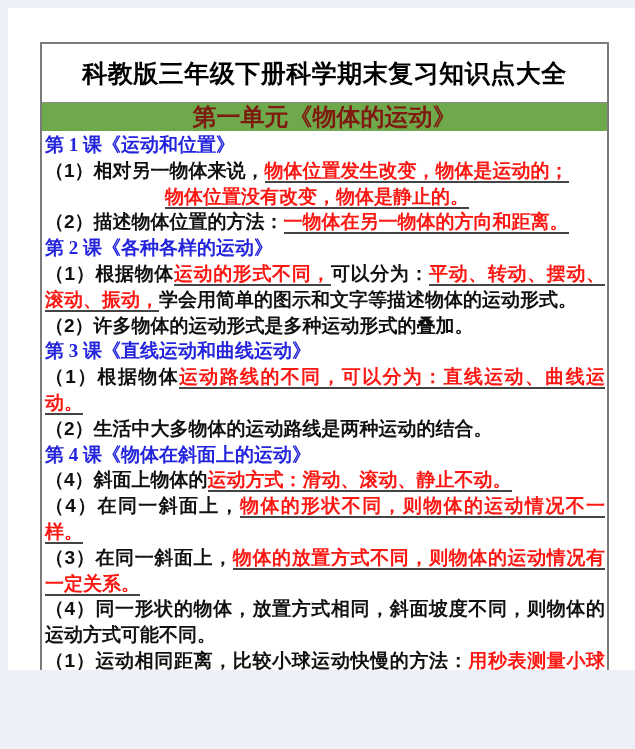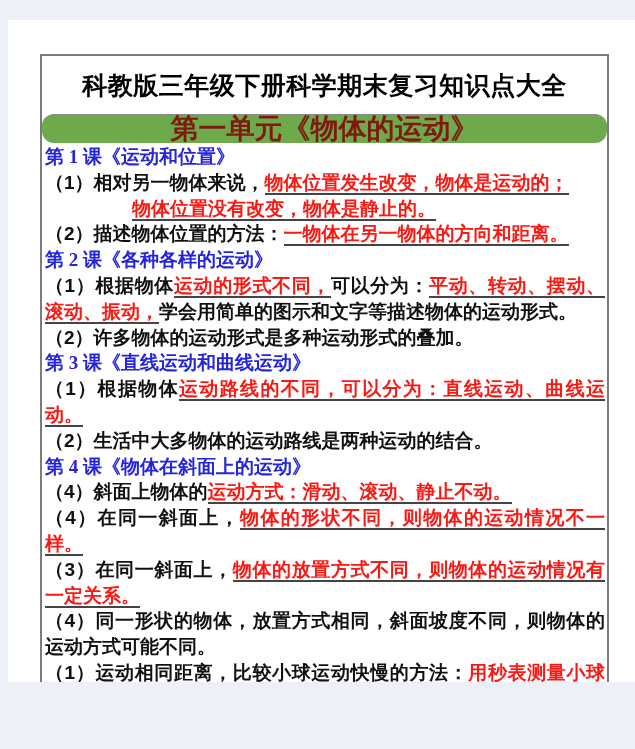--- a/index.html
+++ b/index.html
@@ -14,37 +14,37 @@
     --underline:#444444;
   }
   html,body{margin:0;padding:0;}
   body{
     width:635px;height:749px;overflow:hidden;
     background:var(--outer_bg);
     font-family:"Liberation Sans", sans-serif;
   }
   .window{position:relative;width:635px;height:749px;}
   .page{
-    position:absolute;left:8px;top:20px;width:627px;height:662px;
+    position:absolute;left:8px;top:8px;width:627px;height:662px;
     background:var(--page_bg);overflow:hidden;
   }
   .frame{
     position:absolute;left:32px;top:34px;width:565px;height:780px;
     border:2px solid var(--frame_border);background:var(--page_bg);
     box-sizing:content-box;
   }
   .doc-title{
     margin:0;height:58px;display:flex;align-items:center;justify-content:center;
     font-size:25px;font-weight:bold;color:#000;letter-spacing:0.5px;
   }
   .unit-bar{
     height:28px;line-height:28px;text-align:center;
     background:var(--unit_bg);
     border-top:1px solid #8a8a8a;
-    font-size:28px;font-weight:bold;color:var(--unit_text);border-radius:12px;
+    font-size:24px;font-weight:bold;color:var(--unit_text);
   }
   .content{
     padding:1px 2px 0 3px;
     font-size:19px;line-height:25.8px;
     color:var(--ink);font-weight:700;
     text-align:justify;
   }
   .lesson-title{
     color:var(--lesson_color);
     font-family:"Liberation Serif", serif;
@@ -66,21 +66,21 @@
 <div class="window">
   <div class="page">
     <div class="frame">
       <h1 class="doc-title">科教版三年级下册科学期末复习知识点大全</h1>
       <div class="unit-bar">
         <span>第一单元《物体的运动》</span>
       </div>
       <div id="content" class="content">
           <div class="lesson-title">第 1 课《运动和位置》</div>
           <div class="para"><span class="seg-k">（1）相对另一物体来说，</span><span class="seg-ru">物体位置发生改变，物体是运动的；</span></div>
-          <div class="para" style="margin-left: 87px; text-align: left;"><span class="seg-ru">物体位置没有改变，物体是静止的。</span></div>
+          <div class="para" style="margin-left: 120px; text-align: left;"><span class="seg-ru">物体位置没有改变，物体是静止的。</span></div>
           <div class="para"><span class="seg-k">（2）描述物体位置的方法：</span><span class="seg-ru">一物体在另一物体的方向和距离。</span></div>
           <div class="lesson-title">第 2 课《各种各样的运动》</div>
           <div class="para"><span class="seg-k">（1）根据物体</span><span class="seg-ru">运动的形式不同，</span><span class="seg-k">可以分为：</span><span class="seg-ru">平动、转动、摆动、滚动、振动，</span><span class="seg-k">学会用简单的图示和文字等描述物体的运动形式。</span></div>
           <div class="para"><span class="seg-k">（2）许多物体的运动形式是多种运动形式的叠加。</span></div>
           <div class="lesson-title">第 3 课《直线运动和曲线运动》</div>
           <div class="para"><span class="seg-k">（1）根据物体</span><span class="seg-ru">运动路线的不同，可以分为：直线运动、曲线运动。</span></div>
           <div class="para"><span class="seg-k">（2）生活中大多物体的运动路线是两种运动的结合。</span></div>
           <div class="lesson-title">第 4 课《物体在斜面上的运动》</div>
           <div class="para"><span class="seg-k">（4）斜面上物体的</span><span class="seg-ru">运动方式：滑动、滚动、静止不动。</span></div>
           <div class="para"><span class="seg-k">（4）在同一斜面上，</span><span class="seg-ru">物体的形状不同，则物体的运动情况不一样。</span></div>

